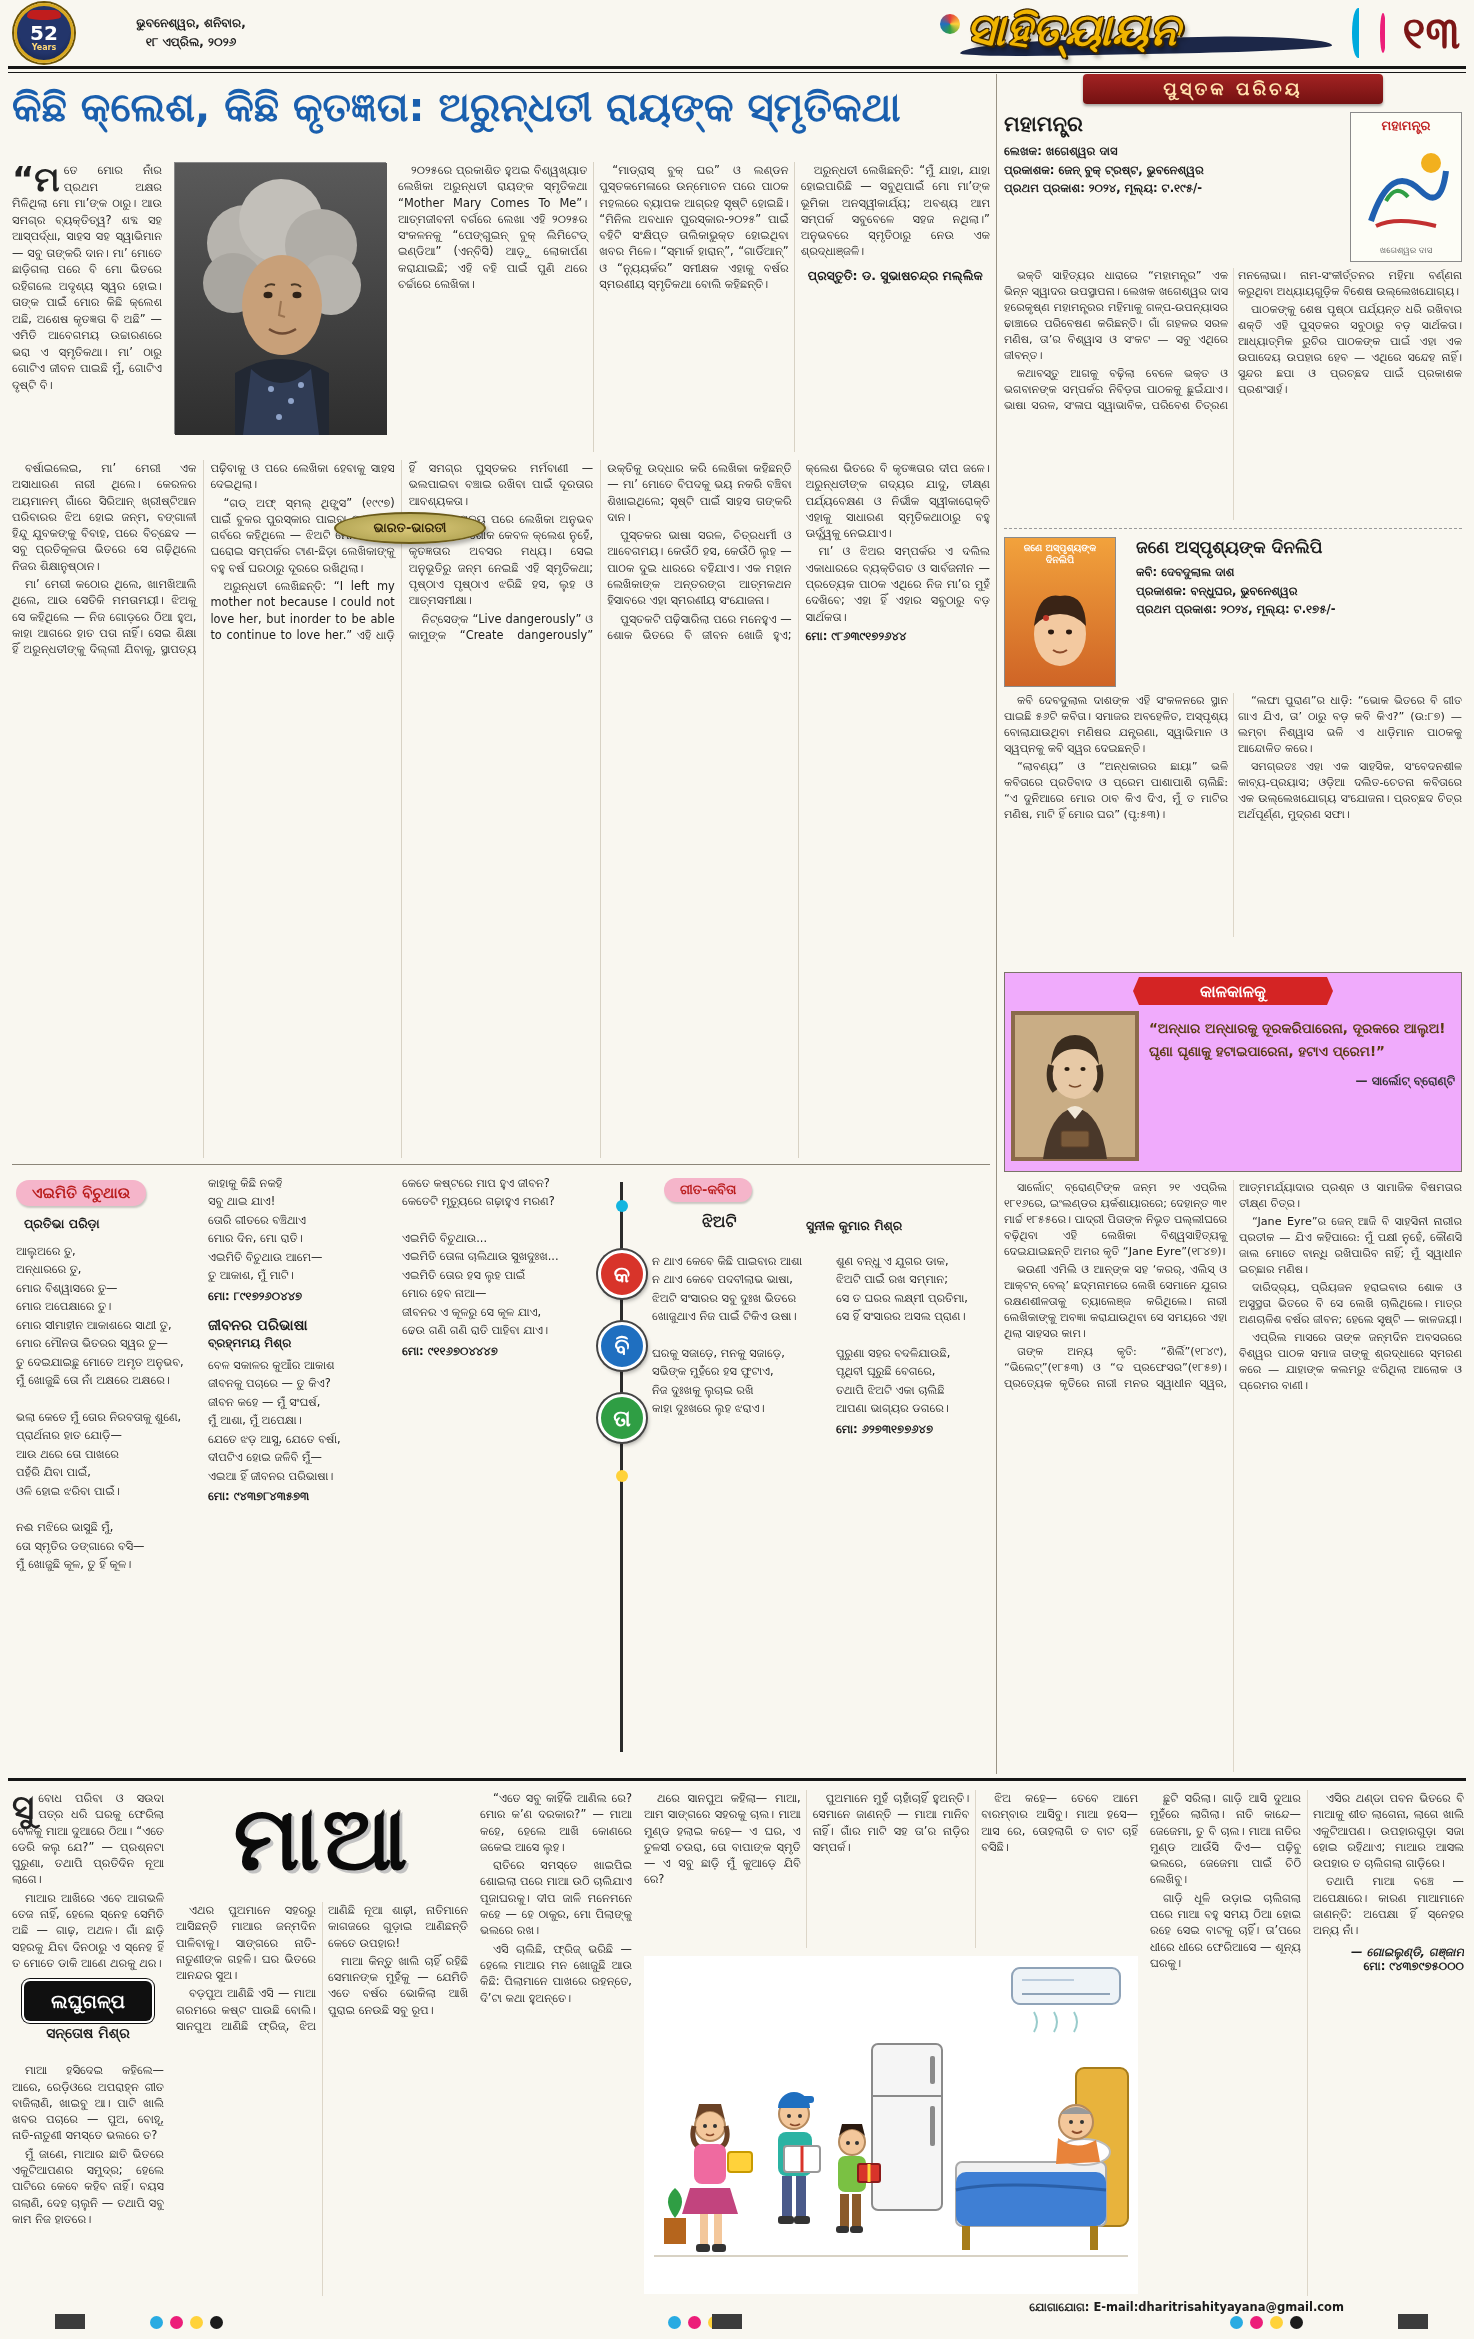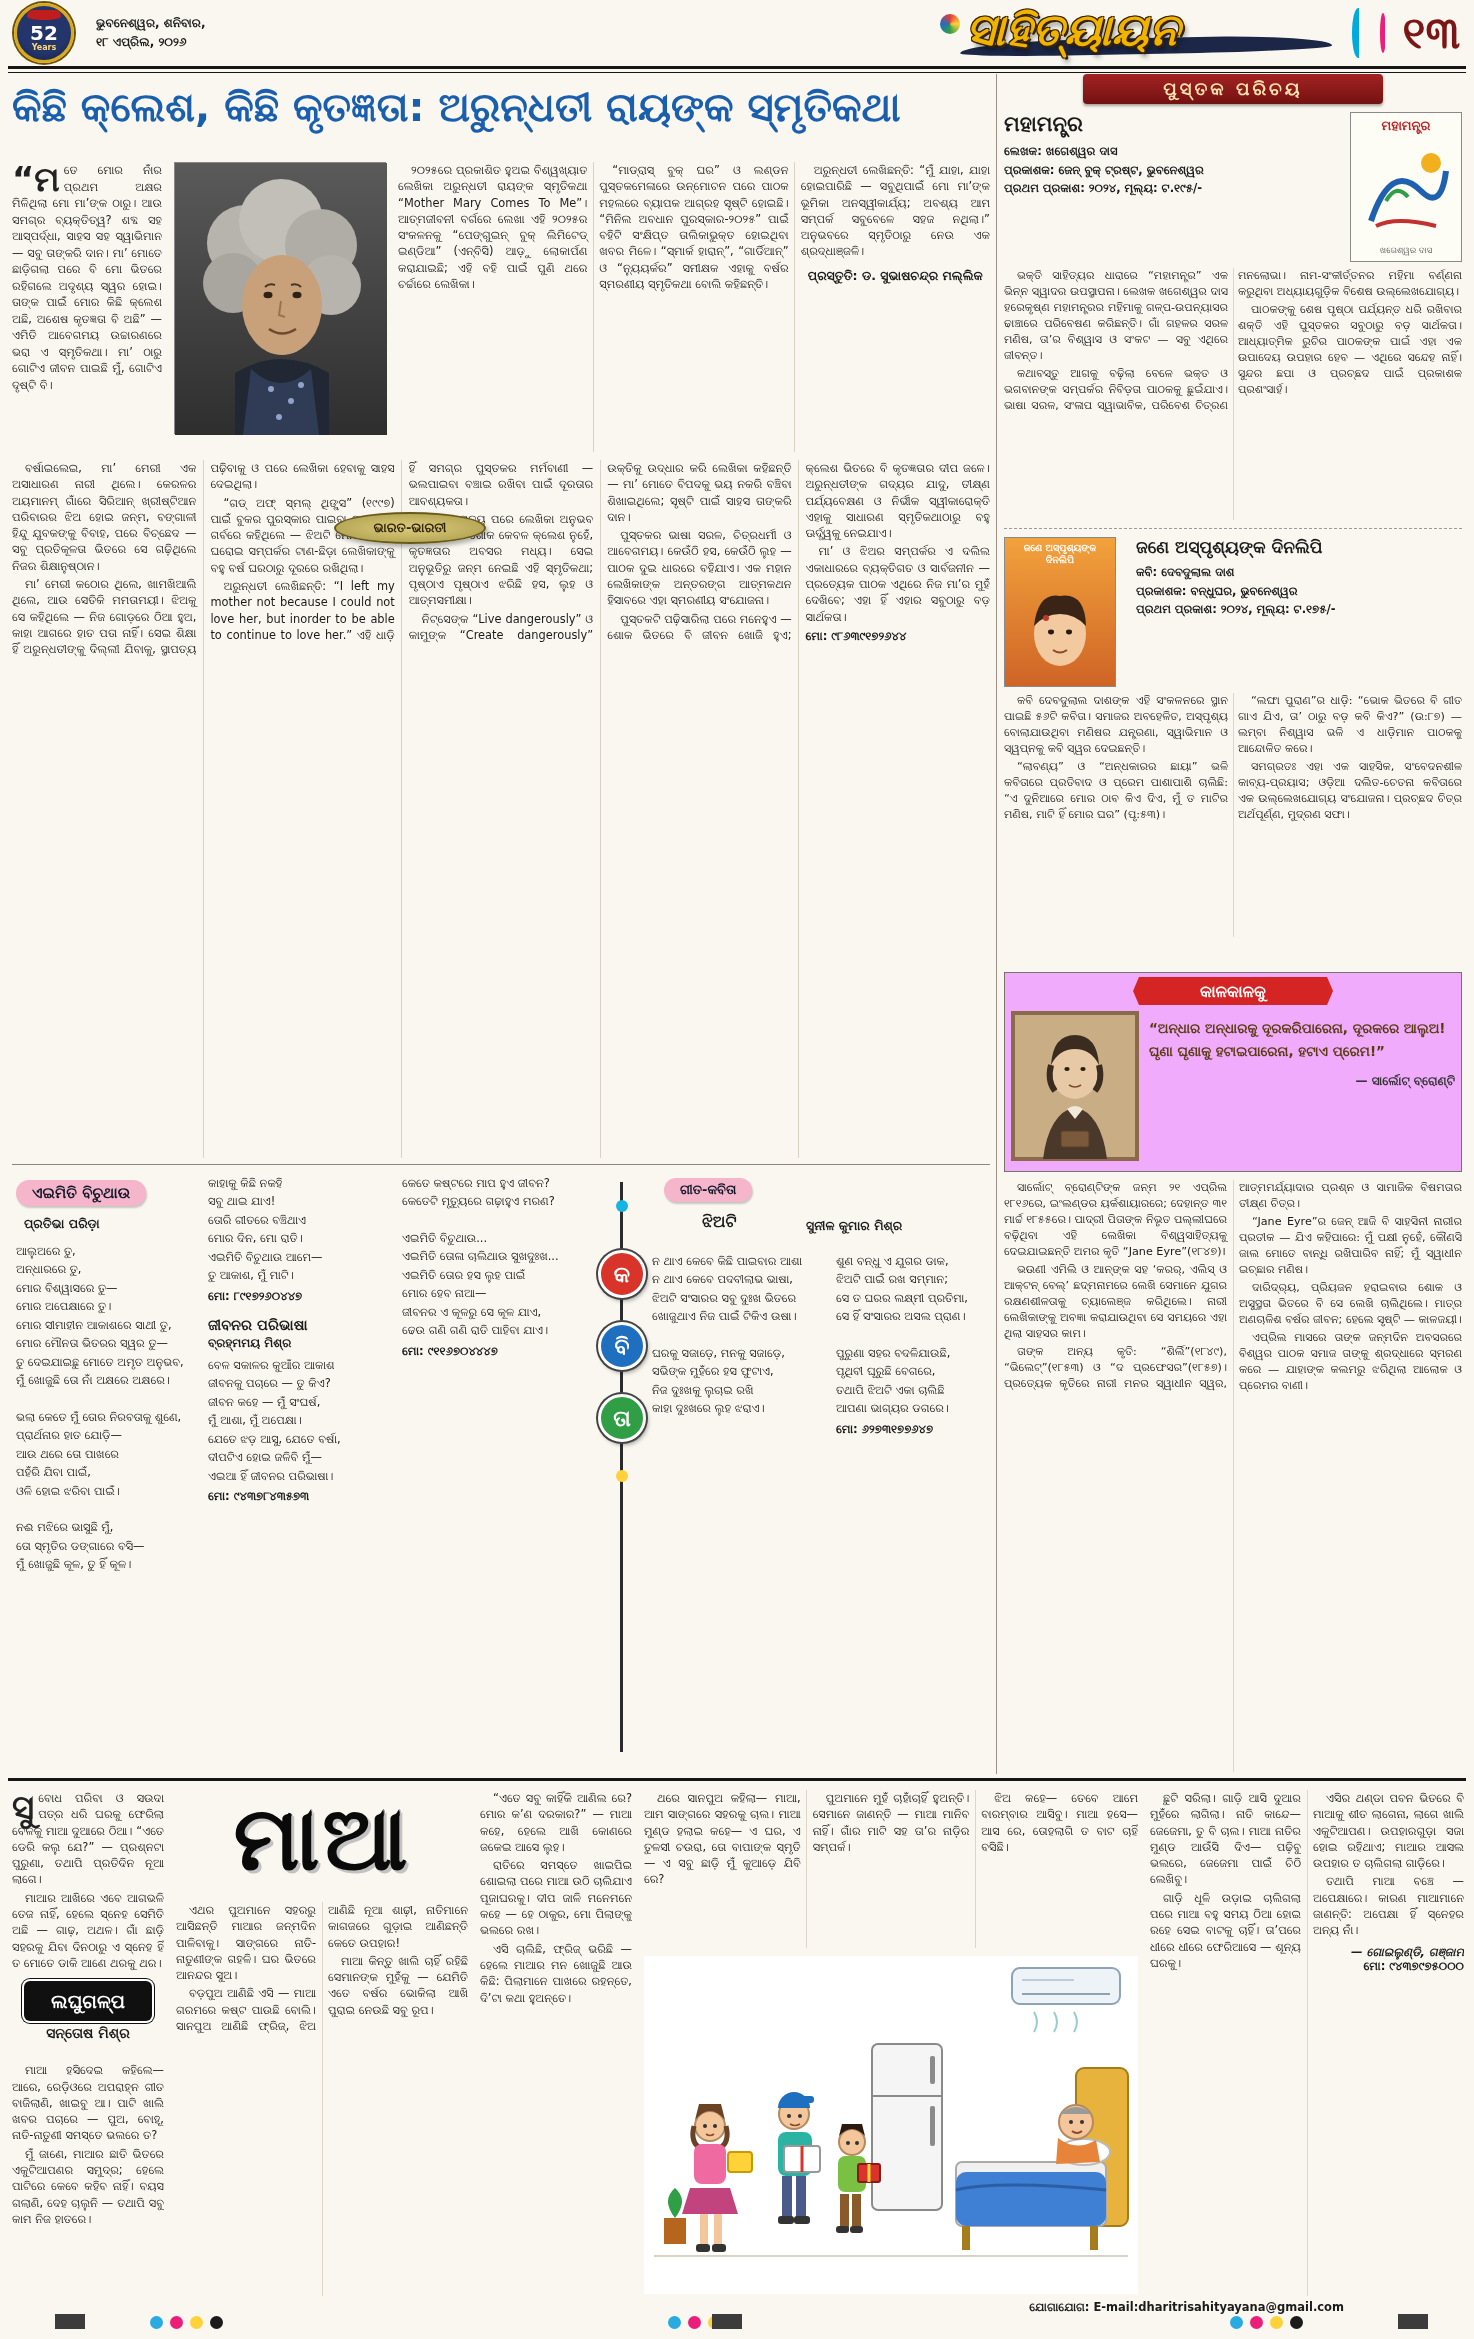--- a/index.html
+++ b/index.html
@@ -11,21 +11,21 @@
 .clip{overflow:hidden}
 
 
 .badge{left:14px;top:3px;width:60px;height:60px;border-radius:50%;
   background:radial-gradient(circle at 50% 40%,#23356b 60%,#101c3e 100%);
   border:3px solid #d8a81f;box-shadow:0 0 0 2px #6b5205;display:flex;flex-direction:column;
   align-items:center;justify-content:center;color:#fff}
 .badge-ribbon{position:absolute;top:4px;left:10px;right:10px;height:10px;border-radius:8px 8px 50% 50%;background:#c01d1d}
 .badge-num{font-size:20px;font-weight:900;line-height:1;margin-top:8px}
 .badge-years{font-size:8px;color:#ffd978;font-weight:700}
-.dateline{left:96px;top:14px;width:190px;text-align:left;font-size:12px;font-weight:700;line-height:1.55}
+.dateline{left:96px;top:14px;width:190px;text-align:center;font-size:12px;font-weight:700;line-height:1.55}
 .masthead-wrap{right:148px;top:2px;width:360px;height:60px}
 .masthead-swoosh{position:absolute;left:-6px;right:-6px;bottom:8px;height:16px;background:#1c2748;border-radius:50%/100% 100% 40% 40%;transform:rotate(-1.2deg)}
 .masthead{position:absolute;left:0;top:2px;white-space:nowrap;font-size:44px;font-weight:900;font-style:italic;
   color:#f0b400;letter-spacing:1px;
   text-shadow:2px 2px 0 #3a2400,-1px -1px 0 #3a2400,1px -1px 0 #3a2400,-1px 1px 0 #3a2400,3px 5px 5px rgba(0,0,0,.45)}
 .masthead-dot{position:absolute;left:-26px;top:12px;width:20px;height:20px;border-radius:50%;
   background:conic-gradient(#e23b3b,#ffd23a,#2f9e44,#1f6fc0,#e23b3b)}
 .pageno-wrap{right:14px;top:4px;width:108px;height:58px;display:flex;align-items:center;justify-content:flex-end;gap:16px}
 .pageno-arc{width:20px;height:50px;border-left:7px solid #00aadd;border-radius:50% 0 0 50%}
 .pageno-arc2{width:8px;height:40px;border-left:5px solid #ec1e79;border-radius:50%}
@@ -81,21 +81,21 @@
 .portrait{width:128px;height:150px;flex:none;border:2px solid #8a6a4a;background:#c9ad85}
 .bquote{flex:1;font-size:13.5px;font-weight:700;color:#5a3a10;line-height:1.7;padding-top:6px}
 .battr{text-align:right;font-size:12px;font-weight:800;color:#333;margin-top:8px}
 .bronte-bio{left:1004px;top:1180px;width:458px;height:592px;column-count:2;column-gap:12px;
   column-rule:1px solid #ddd6c8;font-size:11.2px;overflow:hidden}
 .bronte-bio .bp{font-size:11.2px}
 
 
 .band-rule-top{left:12px;top:1164px;width:978px;height:0;border-top:1.5px solid #8c8679}
 .band-rule-bottom{left:8px;right:8px;top:1778px;height:3px;background:#161616}
-.pill{display:inline-flex;align-items:center;justify-content:center;background:#f5b5ca;color:#0f172a;
+.pill{display:inline-flex;align-items:center;justify-content:center;background:#f5b5ca;color:#b91c1c;
   font-weight:800;border-radius:14px;padding:4px 16px;box-shadow:1px 2px 2px rgba(0,0,0,.2)}
 .poem-title-pill{left:16px;top:1180px;font-size:15px}
 .poem-author{font-size:12.5px;font-weight:800}
 .pa1{left:24px;top:1216px}
 .pline{font-size:11.4px;line-height:1.62;min-height:18px;white-space:nowrap;overflow:hidden}
 .poemcol{overflow:hidden}
 .pc1{left:16px;top:1242px;width:184px;height:528px}
 .pc2{left:208px;top:1174px;width:184px;height:598px}
 .pc3{left:402px;top:1174px;width:182px;height:598px}
 .poem2-title{font-size:14.5px;font-weight:900;margin-top:14px}

